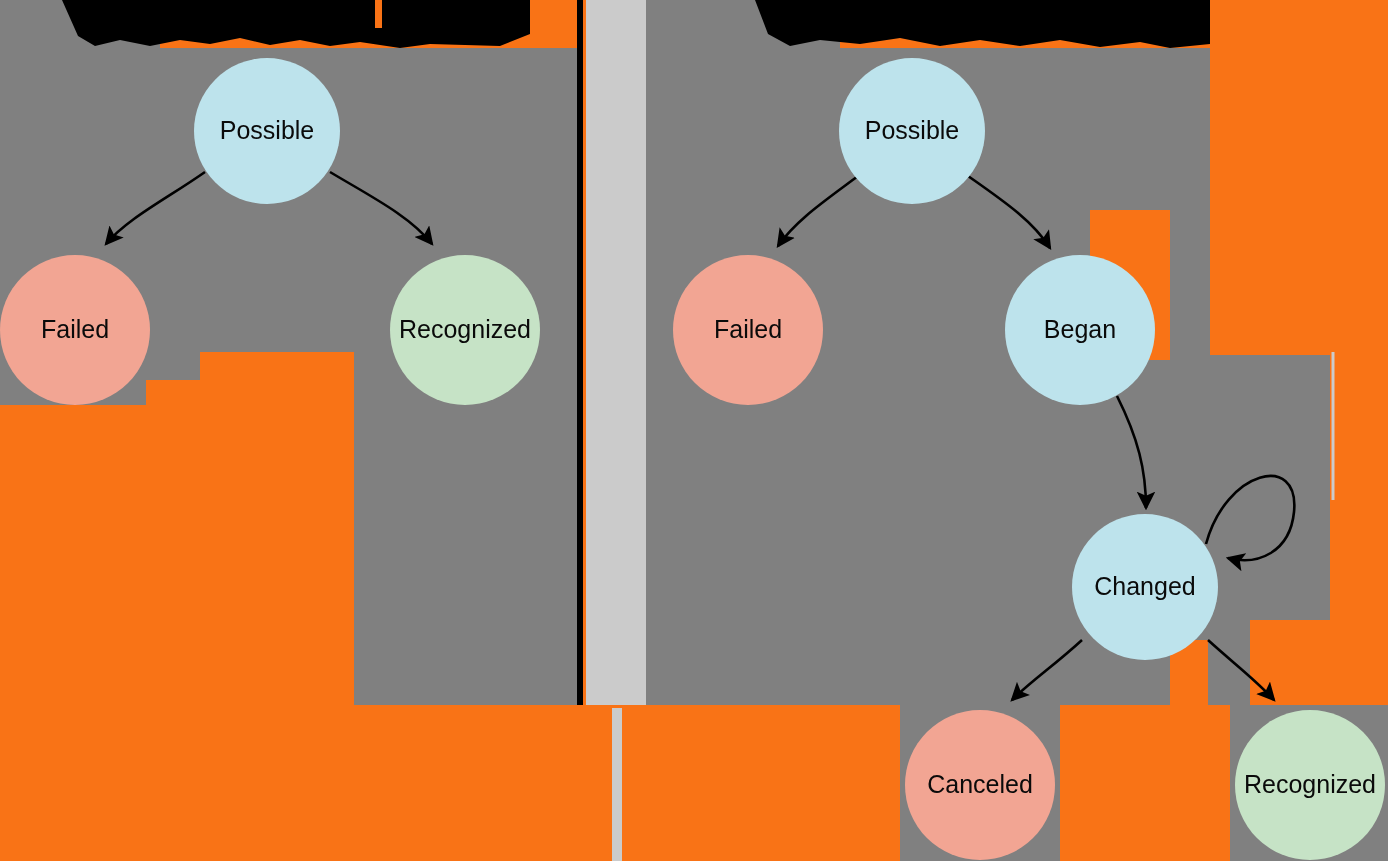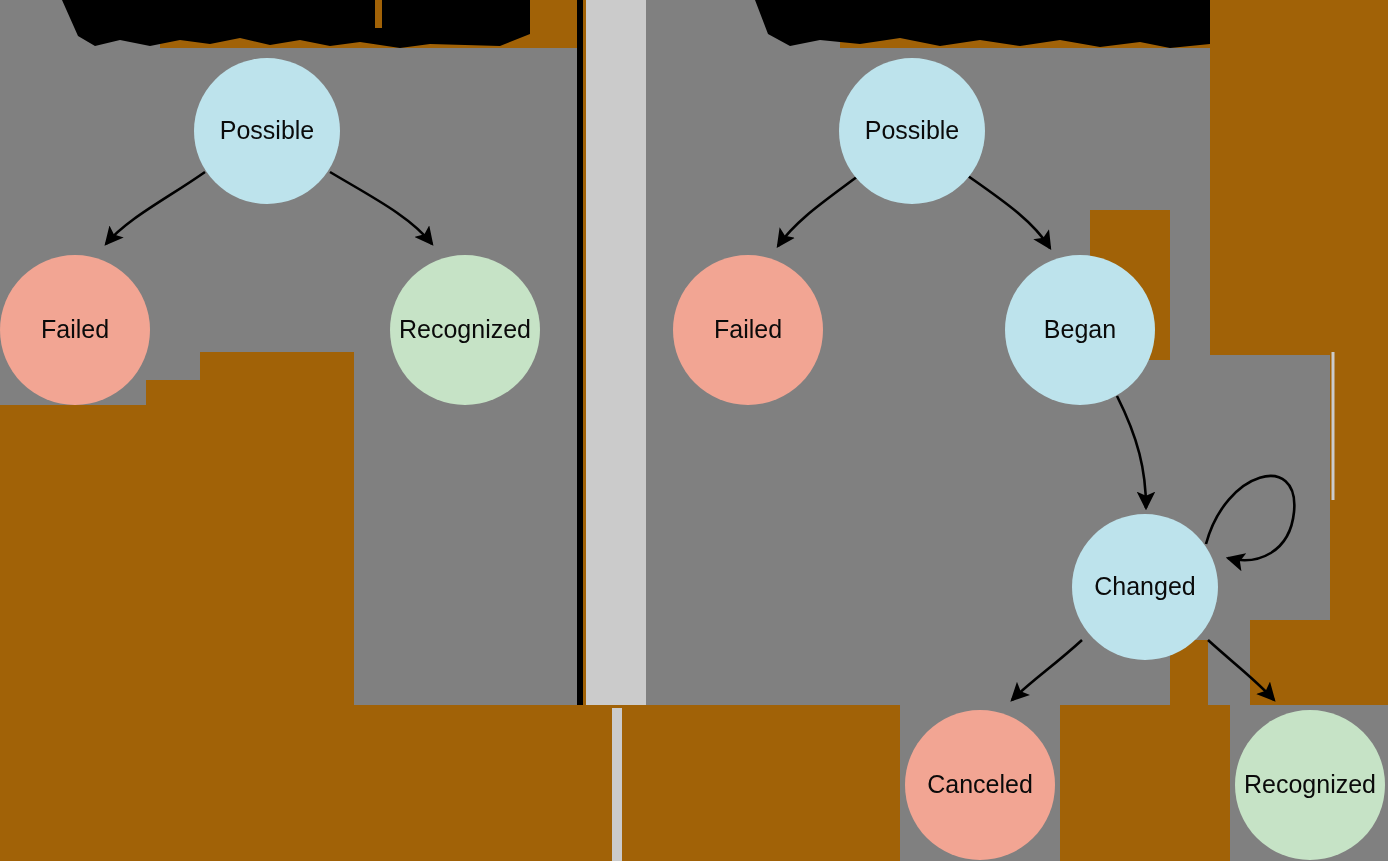--- a/index.html
+++ b/index.html
@@ -9,21 +9,21 @@
     background: #ffffff;
   }
   body {
     font-family: "Liberation Sans", sans-serif;
   }
   #stage {
     position: relative;
     width: 1388px;
     height: 861px;
     overflow: hidden;
-    background: #a16207;
+    background: #f97316;
   }
   #diagram-svg {
     position: absolute;
     left: 0;
     top: 0;
     width: 1388px;
     height: 861px;
     display: block;
   }
   .node-label {

